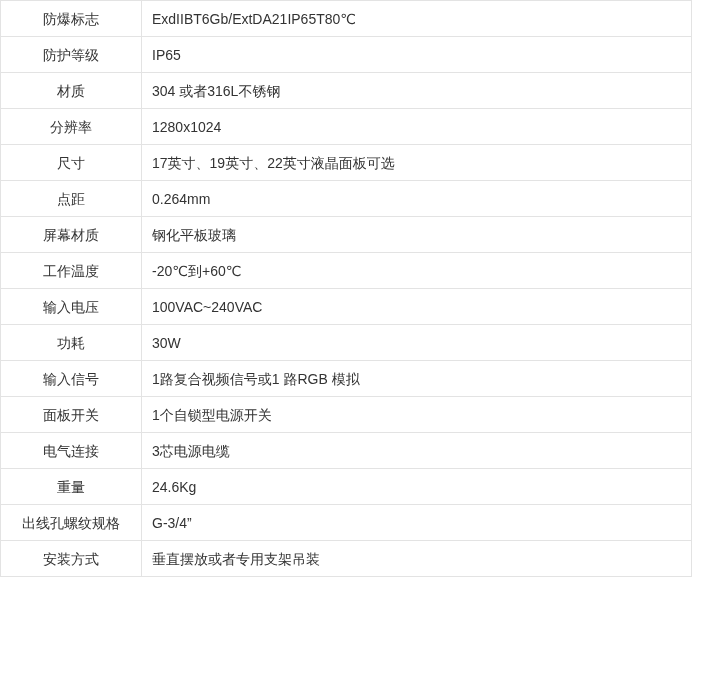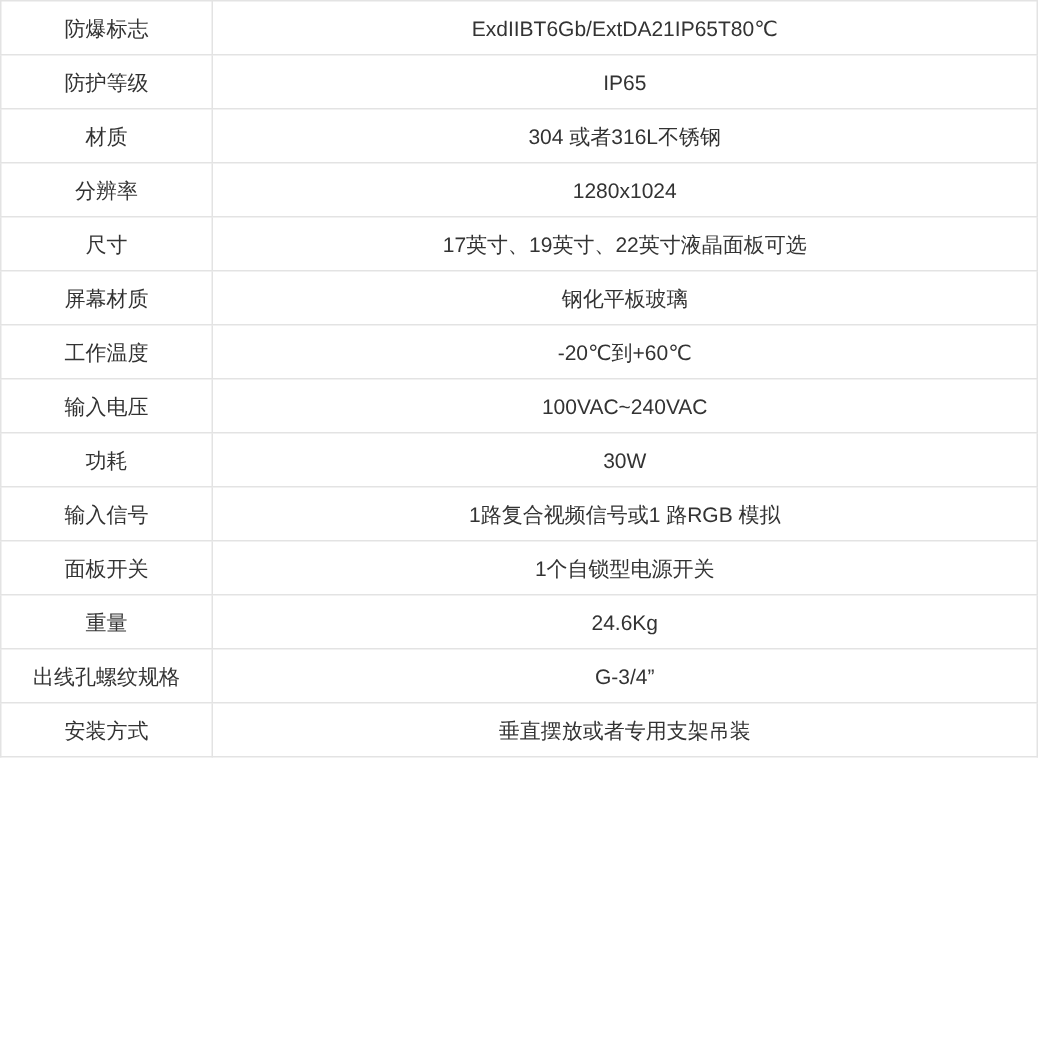--- a/index.html
+++ b/index.html
@@ -31,21 +31,21 @@
     vertical-align: middle;
     color: #333333;
   }
   .spec-table td.label {
     width: 120px;
     text-align: center;
     color: #333333;
     white-space: nowrap;
   }
   .spec-table td.value {
-    text-align: center;
+    text-align: left;
     color: #333333;
   }
   .spec-table tr:first-child td {
     border-top: 1px solid #e3e3e3;
   }
 </style>
 </head>
 <body>
 
 <table class="spec-table">
@@ -64,20 +64,24 @@
     </tr>
     <tr>
       <td class="label">分辨率</td>
       <td class="value">1280x1024</td>
     </tr>
     <tr>
       <td class="label">尺寸</td>
       <td class="value">17英寸、19英寸、22英寸液晶面板可选</td>
     </tr>
     <tr>
+      <td class="label">点距</td>
+      <td class="value">0.264mm</td>
+    </tr>
+    <tr>
       <td class="label">屏幕材质</td>
       <td class="value">钢化平板玻璃</td>
     </tr>
     <tr>
       <td class="label">工作温度</td>
       <td class="value">-20℃到+60℃</td>
     </tr>
     <tr>
       <td class="label">输入电压</td>
       <td class="value">100VAC~240VAC</td>
@@ -88,20 +92,24 @@
     </tr>
     <tr>
       <td class="label">输入信号</td>
       <td class="value">1路复合视频信号或1 路RGB 模拟</td>
     </tr>
     <tr>
       <td class="label">面板开关</td>
       <td class="value">1个自锁型电源开关</td>
     </tr>
     <tr>
+      <td class="label">电气连接</td>
+      <td class="value">3芯电源电缆</td>
+    </tr>
+    <tr>
       <td class="label">重量</td>
       <td class="value">24.6Kg</td>
     </tr>
     <tr>
       <td class="label">出线孔螺纹规格</td>
       <td class="value">G-3/4”</td>
     </tr>
     <tr>
       <td class="label">安装方式</td>
       <td class="value">垂直摆放或者专用支架吊装</td>

